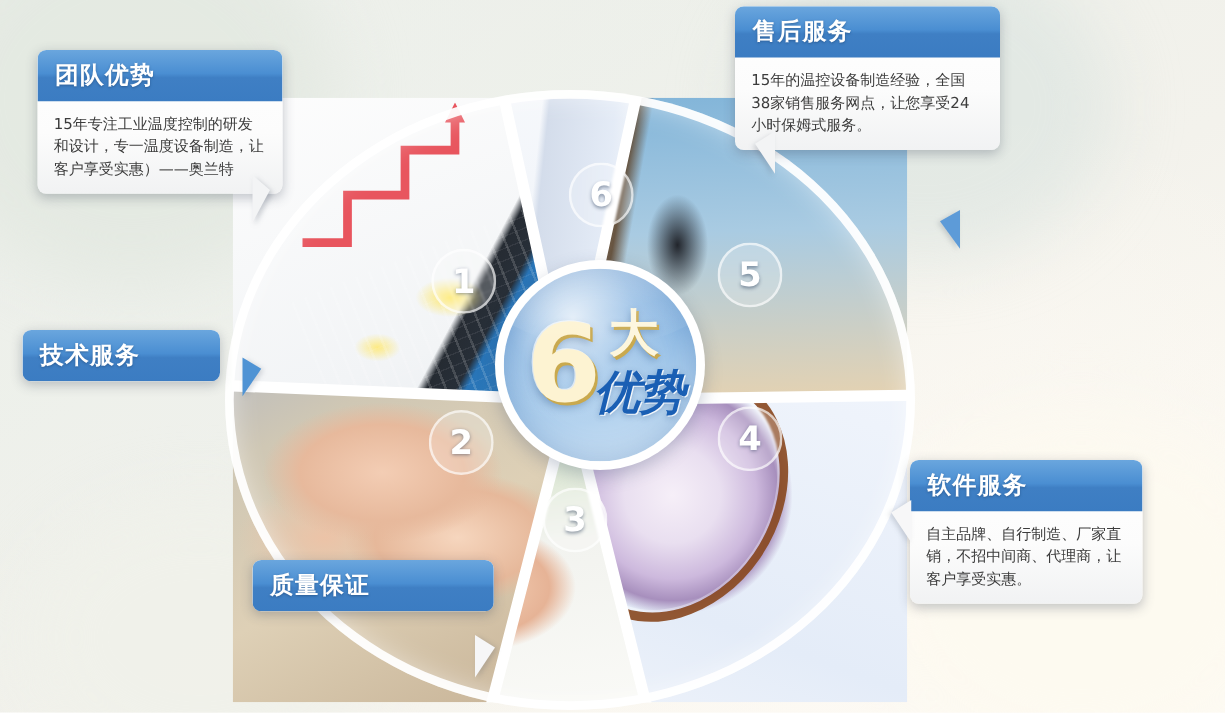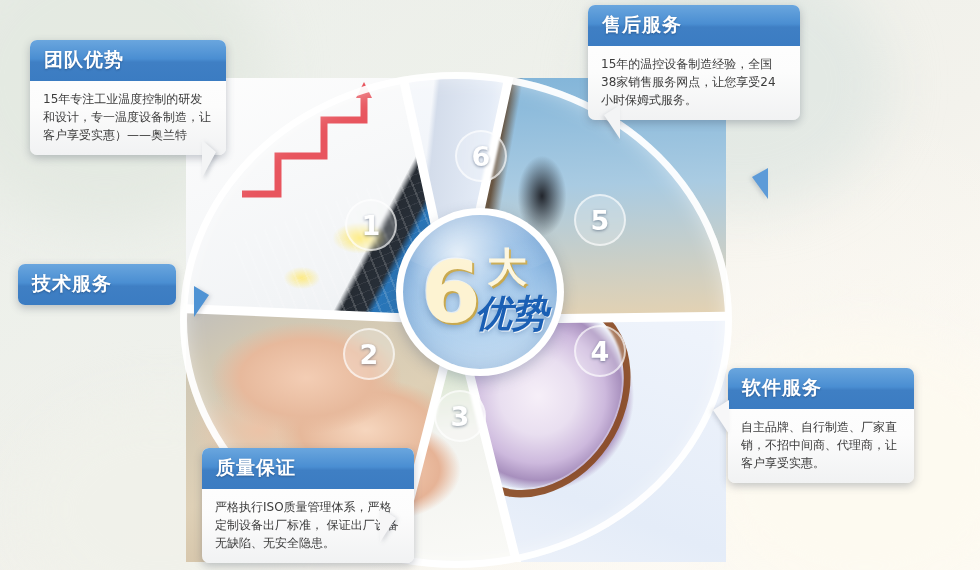--- a/index.html
+++ b/index.html
@@ -181,21 +181,21 @@
   }
   .callout .tx.ctr { }
   .tail {
     position:absolute; width:0; height:0;
   }
   
   #c-team   { left:30px;  top:40px;  width:196px; }
   #c-after  { left:588px; top:5px;   width:212px; }
   #c-hw     { left:766px; top:142px; width:206px; }
   #c-sw     { left:728px; top:368px; width:186px; }
-  #c-qa     { left:202px; top:448px; width:212px; }
+  #c-qa     { left:202px; top:448px; width:193px; }
   #c-tech   { left:18px;  top:264px; width:158px; }
 
   #c-team .tail  { left:172px; top:100px;
     border-left:14px solid #f3f4f5; border-top:12px solid transparent;
     border-bottom:26px solid transparent; filter:drop-shadow(2px 2px 2px rgba(60,70,90,.25)); }
   #c-after .tail { left:16px; top:100px;
     border-right:16px solid #f3f4f5; border-top:10px solid transparent;
     border-bottom:24px solid transparent; filter:drop-shadow(-2px 2px 2px rgba(60,70,90,.2)); }
   #c-hw .tail    { left:-14px; top:26px;
     border-right:16px solid #5d9bd8; border-top:9px solid transparent;
@@ -314,21 +314,20 @@
     <div class="body">
       <div class="hd">软件服务</div>
       <div class="tx ctr">自主品牌、自行制造、厂家直销，不招中间商、代理商，让客户享受实惠。</div>
     </div>
   </div>
 
   <div class="callout" id="c-qa">
     <div class="tail"></div>
     <div class="body">
       <div class="hd">质量保证</div>
-      <div class="tx">严格执行ISO质量管理体系，严格定制设备出厂标准， 保证出厂设备无缺陷、无安全隐患。</div>
     </div>
   </div>
 
   <div class="callout" id="c-tech">
     <div class="tail"></div>
     <div class="body">
       <div class="hd">技术服务</div>
     </div>
   </div>
 

